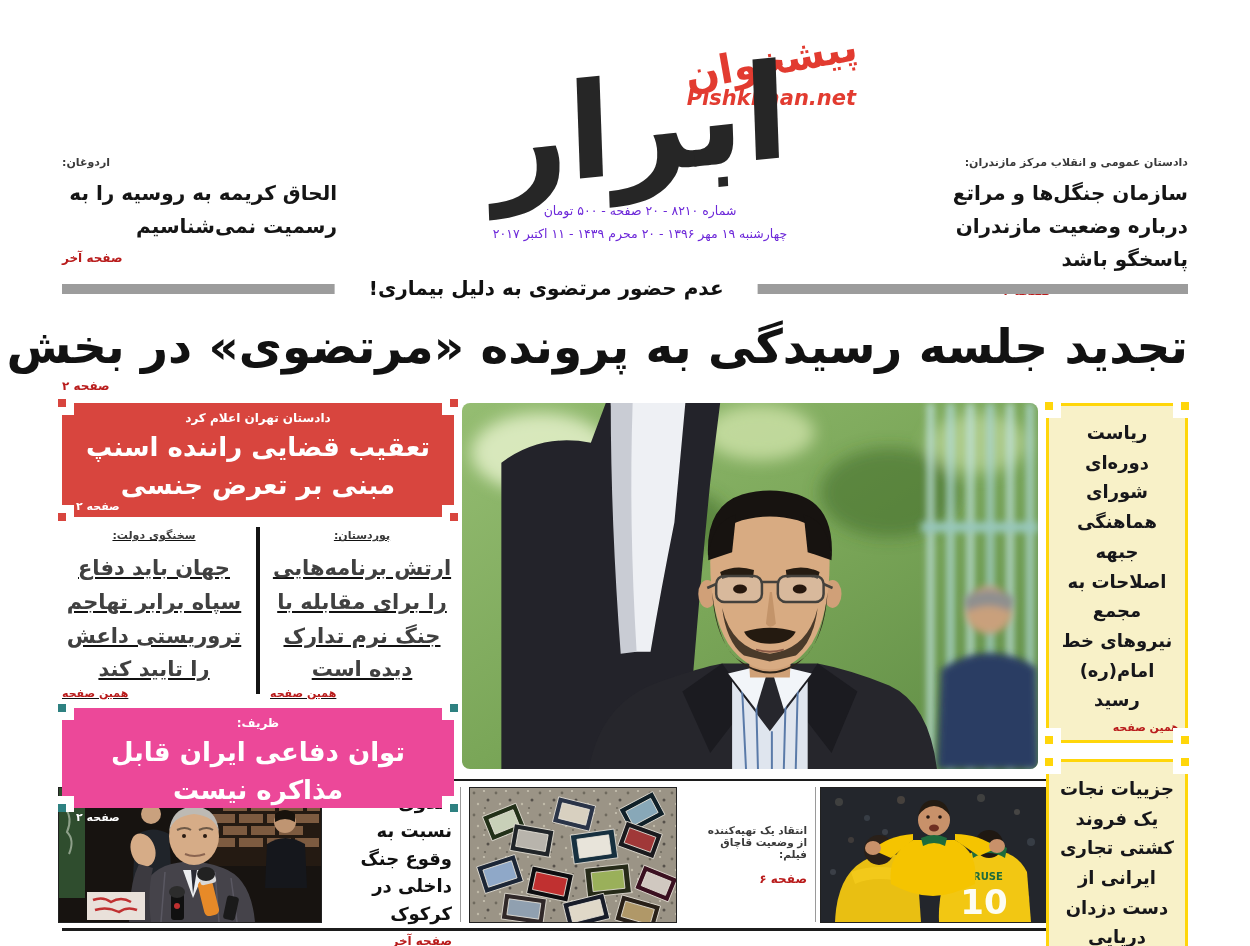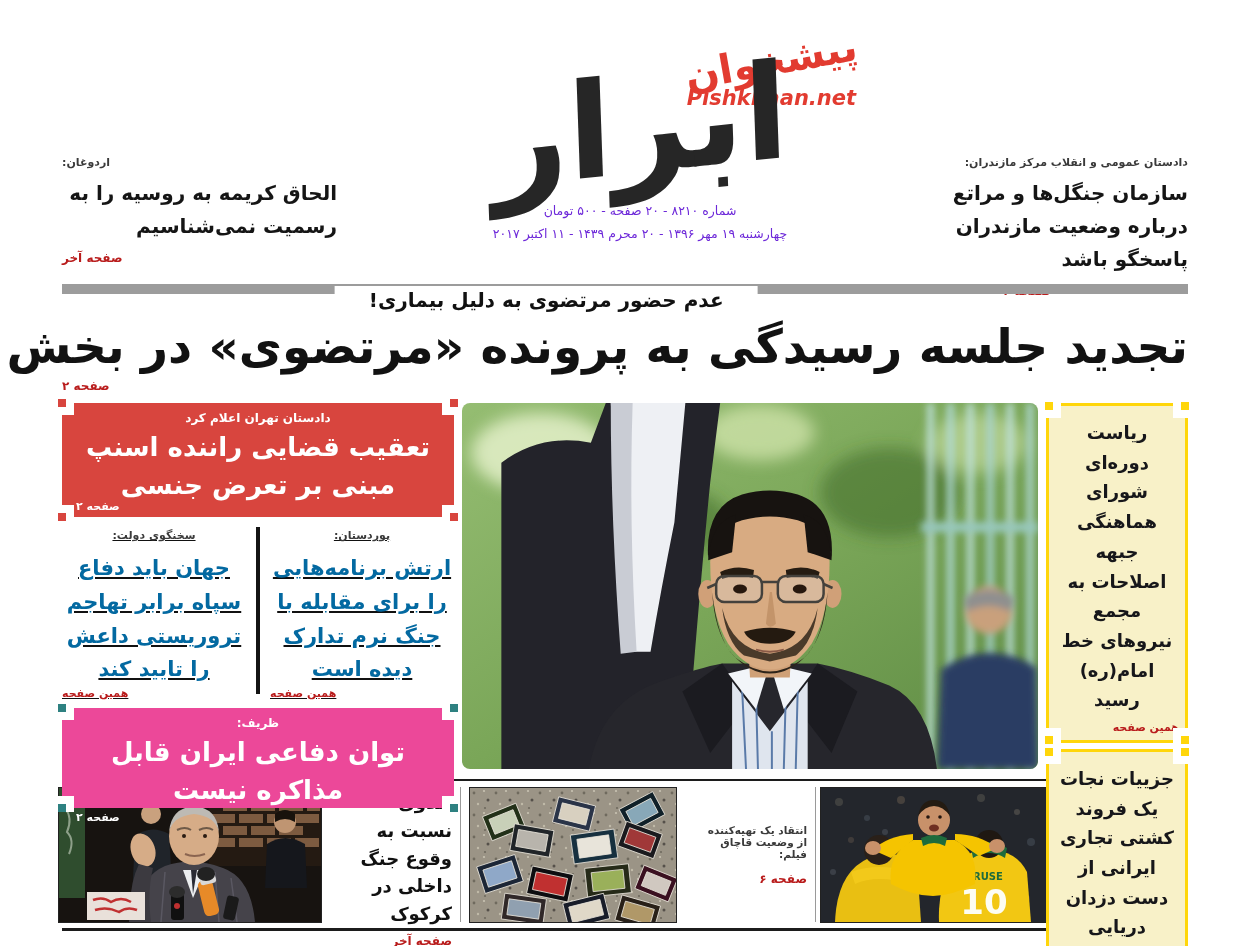--- a/index.html
+++ b/index.html
@@ -21,29 +21,29 @@
   .abrar-logo { font-size:132px; font-weight:bold; color:#262626; line-height:1;
     display:inline-block; transform:rotate(-6deg) skewX(-4deg); margin-top:26px; letter-spacing:4px; }
   .pishkhaan { position:absolute; top:4px; left:56%; text-align:center; color:#e23b30; width:190px; }
   .pishkhaan-fa { font-size:40px; font-weight:bold; display:inline-block; transform:rotate(-10deg); }
   .pishkhaan-net { font-size:21px; font-weight:bold; font-style:italic; margin-top:2px; }
   .issue-lines { margin-top:8px; font-size:12.5px; color:#6d28d9; line-height:1.8; }
 
   
   .bar-row { position:relative; height:32px; }
   .bar { position:absolute; top:10px; left:0; right:0; height:10px; background:#9c9c9c; }
-  .lead-kicker { position:absolute; top:12px; left:43%; transform:translateX(-50%);
+  .lead-kicker { position:absolute; top:0; left:43%; transform:translateX(-50%);
     background:#fff; padding:2px 34px; font-size:20px; font-weight:bold; white-space:nowrap;text-align:right; }
   .lead-headline { font-size:47px; font-weight:800; text-align:center; line-height:1.3;
     white-space:nowrap; margin-top:10px; color:#121212; }
   .lead-ref { font-size:12px; font-weight:bold; text-align:left; margin-top:2px; }
 
   
   .middle { display:flex; margin-top:10px; height:366px; }
-  .rail { width:142px; display:flex; flex-direction:column; gap:6px; }
+  .rail { width:142px; display:flex; flex-direction:column; gap:16px; }
   .rail-box { --oc:#ffd60a; position:relative; flex:1; background:#f8f1c8; border:3px solid #ffd60a;
     padding:12px 6px 6px; text-align:center; }
   .rail-box .h { font-size:18px; font-weight:bold; line-height:1.65; color:#17171a; }
   .rail-box .page-ref { text-align:right; font-size:11px; margin-top:6px; }
   .main-photo { flex:1; margin:0 8px; border-radius:8px; overflow:hidden; }
   .main-photo svg { display:block; width:100%; height:100%; }
 
   .left-col { width:392px; display:flex; flex-direction:column; }
   .color-box { position:relative; color:#fff; text-align:center; padding:8px 14px 4px; }
   .red-box  { --oc:#d8453e; background:#d8453e; height:116px; }
@@ -56,21 +56,21 @@
   .orn { position:absolute; width:16px; height:16px; background:#fff; }
   .orn::after { content:""; position:absolute; width:8px; height:8px; background:var(--oc); }
   .orn.tl{top:-4px;left:-4px}.orn.tl::after{top:0;left:0}
   .orn.tr{top:-4px;right:-4px}.orn.tr::after{top:0;right:0}
   .orn.bl{bottom:-4px;left:-4px}.orn.bl::after{bottom:0;left:0}
   .orn.br{bottom:-4px;right:-4px}.orn.br::after{bottom:0;right:0}
 
   .two-col { flex:1; display:flex; margin:8px 0; }
   .mid-col { flex:1; text-align:center; display:flex; flex-direction:column; padding-top:4px;text-decoration:underline; }
   .mid-col .kicker-sm { text-align:center; margin-bottom:10px; }
-  .mid-col .h { font-size:21px; font-weight:bold; line-height:1.6; color:#0369a1; }
+  .mid-col .h { font-size:21px; font-weight:bold; line-height:1.6; color:#404040; }
   .mid-col .page-ref { text-align:left; margin-top:auto; font-size:11px; }
   .vsep { width:4px; background:#141414; margin:2px 10px 6px; }
 
   
   .strip { display:flex; margin-top:10px; border-top:2px solid #1c1c1c; border-bottom:3px solid #1c1c1c;
     padding:6px 0; height:152px; }
   .cell { display:flex; gap:20px; padding:0 8px; }
   .cell + .cell { border-right:1px solid #9a9a9a; }
   .cell-text { display:flex; flex-direction:column; justify-content:center; min-width:110px; flex:1; }
   .cell-text .kicker-sm { margin-bottom:6px; font-size:10.5px; }

